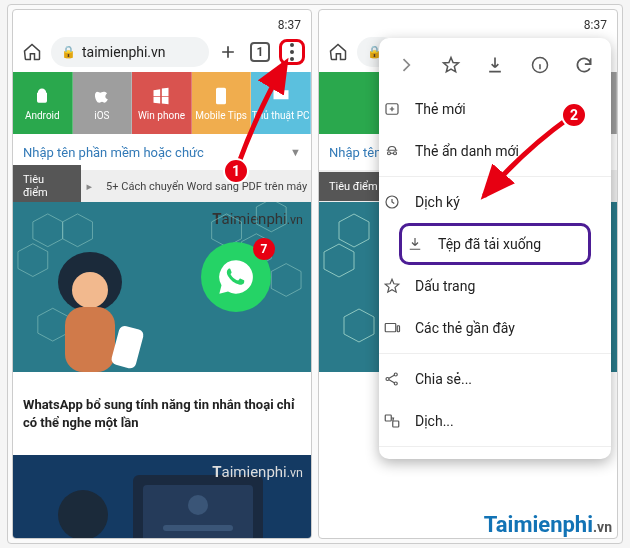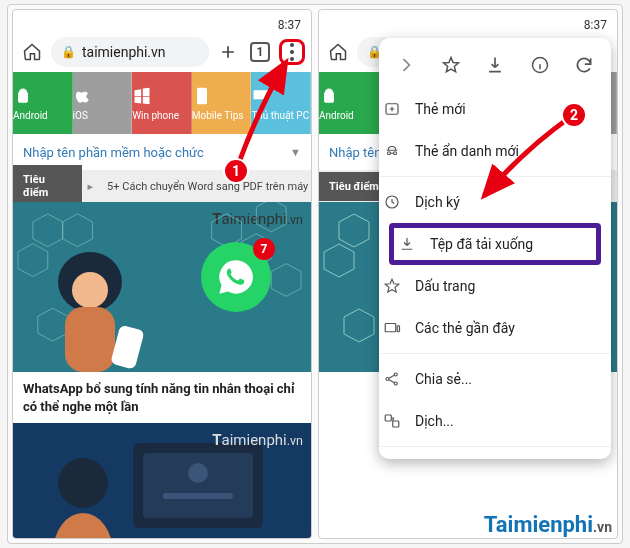--- a/index.html
+++ b/index.html
@@ -9,45 +9,45 @@
   .status{height:22px;display:flex;justify-content:flex-end;align-items:flex-end;padding:0 10px;font-size:12px;color:#333}
   .omni{height:40px;display:flex;align-items:center;padding:0 6px;gap:6px}
   .ico{width:26px;height:26px;display:inline-flex;justify-content:center;align-items:center;color:#444;position:relative}
   .url{flex:1;height:30px;background:#f1f3f4;border-radius:20px;display:flex;align-items:center;padding:0 10px;font-size:14px;color:#222}
   .url .lock{font-size:12px;margin-right:6px;color:#555}
   .tabcount{border:2px solid #555;border-radius:4px;font-size:12px;width:20px;height:20px;display:flex;justify-content:center;align-items:center;font-weight:700;color:#444}
   .dots{display:flex;flex-direction:column;gap:3px;border-radius:50%}
   .dots span{width:4px;height:4px;border-radius:50%;background:#444}
   .ring{border:3px solid #e70012;border-radius:8px;padding:2px}
   .navrow{display:flex;height:62px}
-  .nav{flex:1;display:flex;flex-direction:column;align-items:flex-start;justify-content:center;color:#fff;font-size:10px;gap:4px;border-right:1px solid rgba(255,255,255,.25)}
+  .nav{flex:1;display:flex;flex-direction:column;align-items:center;justify-content:center;color:#fff;font-size:10px;gap:4px;border-right:1px solid rgba(255,255,255,.25)}
   .nav svg{width:20px;height:20px;fill:#fff}
   .c1{background:#2aa84d}.c2{background:#9e9e9e}.c3{background:#d9534f}.c4{background:#f0ad4e}.c5{background:#5bc0de}
   .search{display:flex;height:36px;align-items:center;padding:12px 10px;color:#337ab7;font-size:13px}
   .search .chev{margin-left:auto;color:#888;font-size:11px}
   .bread{background:#eee;height:32px;font-size:11px;display:flex;align-items:center}
-  .bread .tag{background:#565656;color:#fff;padding:8px 10px;font-weight:700;font-size:11px}
+  .bread .tag{background:#565656;color:#fff;padding:8px 10px;font-weight:400;font-size:11px}
   .bread .btxt{padding:0 8px;color:#444;white-space:nowrap;overflow:hidden}
   .card{position:relative}
   .wm{position:absolute;top:8px;right:8px;font-size:15px;color:#333}
   .wm b{font-weight:700}
   .hero1{height:170px;background:#2a7a8a;position:relative;overflow:hidden}
   .hexes{position:absolute;inset:0}
   .girl{position:absolute;left:22px;bottom:0;width:110px;height:120px}
   .whats{position:absolute;right:40px;top:40px;width:70px;height:70px;background:#25d366;border-radius:50%;display:flex;align-items:center;justify-content:center}
   .badge7{position:absolute;top:-4px;right:-4px;background:#e70012;color:#fff;width:22px;height:22px;border-radius:50%;display:flex;align-items:center;justify-content:center;font-size:12px;font-weight:700}
-  .title{padding:8px 10px;font-size:13px;font-weight:700;color:#222;line-height:1.35}
+  .title{padding:24px 10px;font-size:13px;font-weight:700;color:#222;line-height:1.35}
   .hero2{height:130px;background:#143a63;position:relative;overflow:hidden}
   
   .sheet{position:absolute;right:6px;top:28px;width:232px;background:#fff;border-radius:10px;box-shadow:0 4px 14px rgba(0,0,0,.3);padding:8px 0;z-index:5}
   .sheet .toolbar{display:flex;justify-content:space-between;padding:6px 14px 10px}
   .sheet .toolbar .ico{color:#555}
   .mitem{display:flex;align-items:center;gap:14px;height:42px;padding:0 4px;color:#222;font-size:14px}
   .mitem svg{width:18px;height:18px;fill:none;stroke:#555;stroke-width:1.6}
-  .highlight{border:5px solid #4c1d95;border-radius:4px;margin:0 10px}
+  .highlight{border:3px solid #4c1d95;border-radius:10px;margin:0 20px}
   .step{position:absolute;width:26px;height:26px;border-radius:50%;background:#e70012;color:#fff;font-weight:700;display:flex;align-items:center;justify-content:center;font-size:14px;border:2px solid #fff;z-index:20}
   .arrow{position:absolute;z-index:19;pointer-events:none}
   .watermark{position:absolute;bottom:6px;right:10px;font-size:22px;font-weight:700;color:#1273b5;z-index:30}
   .watermark small{font-size:14px;color:#555}
   .chk{width:16px;height:16px;border:1.5px solid #777;border-radius:2px;margin-left:auto}
 </style>
 </head>
 <body>
 
 <div class="wrap">

